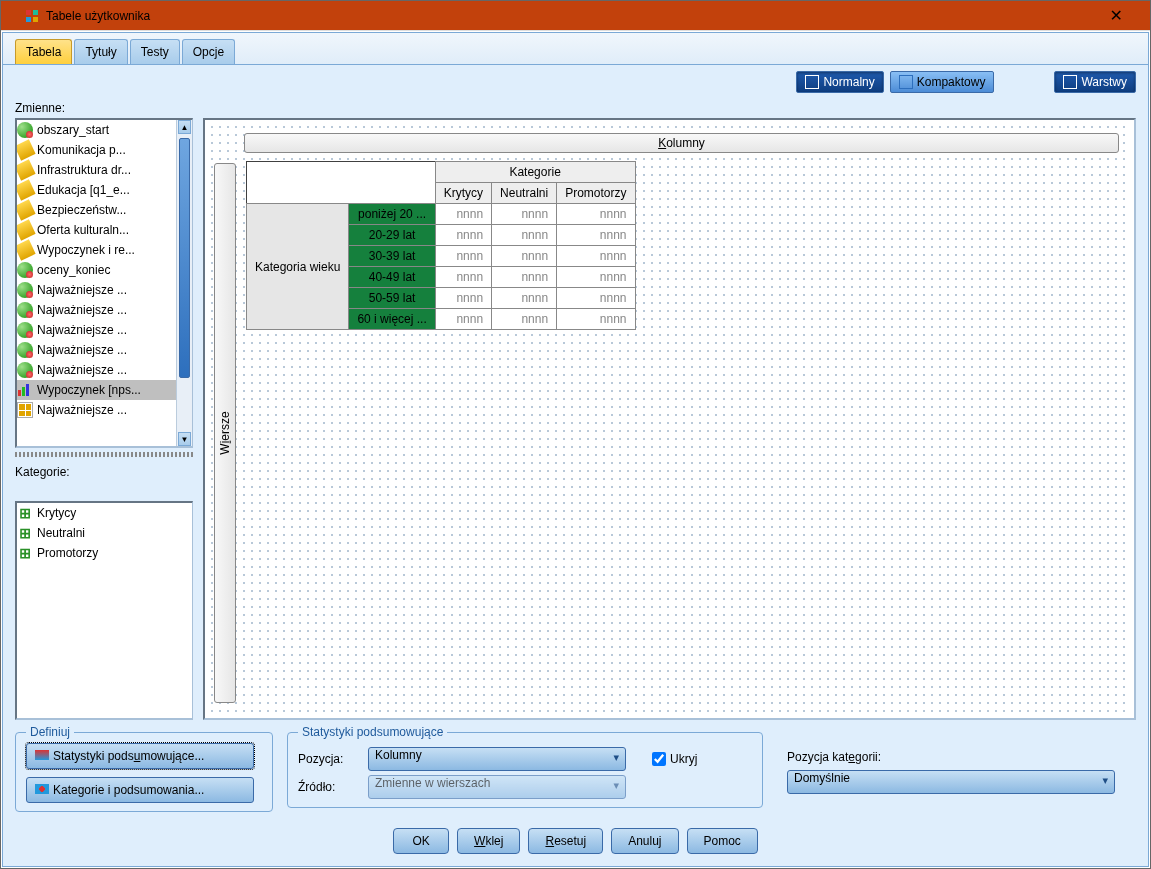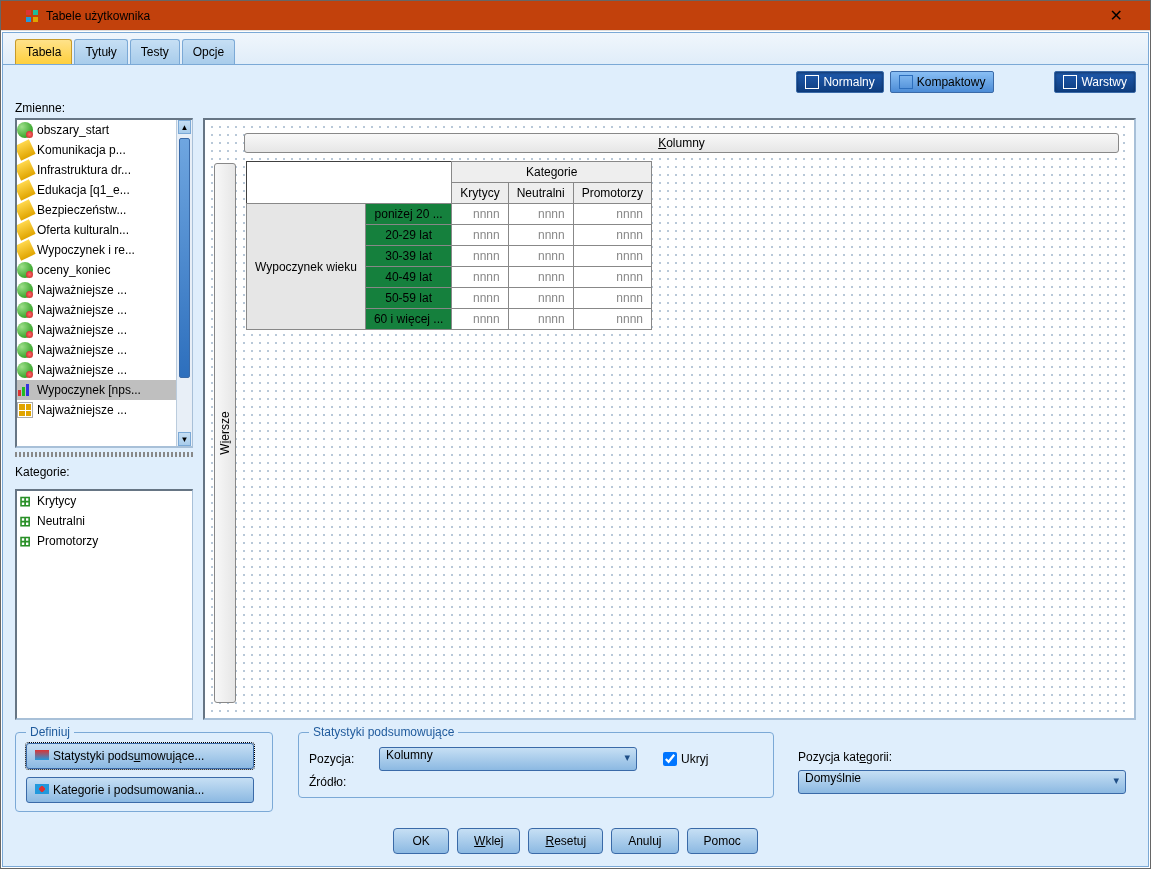--- a/index.html
+++ b/index.html
@@ -42,21 +42,21 @@
 .icon-nominal::after{content:'';position:absolute;width:7px;height:7px;border-radius:50%;background:radial-gradient(circle,#ff6b6b,#c02020);right:0;bottom:0;}
 .icon-scale{background:linear-gradient(#ffd84d,#e0a400);transform:rotate(-25deg);}
 .icon-ordinal{position:relative;background:transparent;}
 .icon-ordinal::before{content:'';position:absolute;left:1px;bottom:2px;width:3px;height:6px;background:#d33;}
 .icon-ordinal::after{content:'';position:absolute;left:5px;bottom:2px;width:3px;height:9px;background:#2b2;margin-left:0;}
 .icon-ordinal .b3{position:absolute;left:9px;bottom:2px;width:3px;height:12px;background:#33d;}
 .icon-set{display:grid;grid-template-columns:1fr 1fr;grid-template-rows:1fr 1fr;gap:1px;padding:1px;border:1px solid #aaa;background:#fff;}
 .icon-set span{background:#e0a400;}
 .icon-plus{display:flex;align-items:center;justify-content:center;color:#2a9028;font-weight:bold;font-size:14px;}
 .listbox-grip{height:5px;background:repeating-linear-gradient(90deg,#888 0 2px,transparent 2px 4px);margin-top:0;text-align:center;cursor:ns-resize;}
-.katlabel{font-size:12px;margin-top:4px;margin-bottom:6px;}
+.katlabel{font-size:12px;margin-top:4px;margin-bottom:18px;}
 .sb-track{position:absolute;right:0;top:0;bottom:0;width:16px;background:#e8eff7;border-left:1px solid #bcd;}
 .sb-thumb{position:absolute;left:2px;right:2px;top:18px;height:240px;background:linear-gradient(#6fa6e0,#2d6fbd);border:1px solid #3a6aa8;border-radius:2px;}
 .sb-btn{position:absolute;left:1px;right:1px;height:14px;background:linear-gradient(#c6dff4,#a8cceb);border:1px solid #7ba9d6;display:flex;align-items:center;justify-content:center;font-size:8px;}
 .sb-btn.up{top:0;}
 .sb-btn.down{bottom:0;}
 
 .canvas { flex: 1; border: 2px inset #a8c0d8; background: #fff; position: relative; overflow:hidden;}
 .canvas-inner { position:absolute; inset:3px; background-image: radial-gradient(#b8c8d8 1px, transparent 1px); background-size: 8px 8px; }
 .kol-bar { position:absolute; top:10px; left:36px; right:12px; height:20px; border:1px solid #888; background:linear-gradient(#f8f8f8,#e6e6e6); display:flex; align-items:center; justify-content:center; font-size:12px; border-radius:3px; }
 .wier-bar { position:absolute; top:40px; left:6px; bottom:12px; width:22px; border:1px solid #888; background:linear-gradient(90deg,#f8f8f8,#e6e6e6); display:flex; align-items:center; justify-content:center; border-radius:3px;}
@@ -247,21 +247,21 @@
                   <tr>
                     <td class="rowhdr" rowspan="2" colspan="2" style="background:#fff;border-top:1px solid #404040;border-left:1px solid #404040;"></td>
                     <th class="hdr" colspan="3">Kategorie</th>
                   </tr>
                   <tr>
                     <th class="hdr">Krytycy</th>
                     <th class="hdr">Neutralni</th>
                     <th class="hdr">Promotorzy</th>
                   </tr>
                   <tr>
-                    <th class="rowhdr" rowspan="6" style="width:86px;vertical-align:middle;">Wypoczynek wieku</th>
+                    <th class="rowhdr" rowspan="6" style="width:86px;vertical-align:middle;">Kategoria wieku</th>
                     <th class="subrow">poniżej 20 ...</th>
                     <td class="val">nnnn</td>
                     <td class="val">nnnn</td>
                     <td class="val">nnnn</td>
                   </tr>
                   <tr>
                     <th class="subrow">20-29 lat</th>
                     <td class="val">nnnn</td>
                     <td class="val">nnnn</td>
                     <td class="val">nnnn</td>
@@ -296,32 +296,33 @@
         </div>
       </div>
 
       <div class="bottom-panels">
         <div class="fieldset" style="width:258px;">
           <div class="legend">Definiuj</div>
           <button class="btn focused"><span class="bi" style="background:linear-gradient(#d33,#29d);"></span><span>Statystyki pods<u>u</u>mowujące...</span></button>
           <button class="btn"><span class="bi" style="background:radial-gradient(circle,#d33 30%,#29d 35%);"></span><span>Kategorie i podsumowania...</span></button>
         </div>
 
-        <div class="fieldset fs-stats" style="width:476px;margin-left:11px;">
+        <div class="fieldset fs-stats" style="width:476px;">
           <div class="legend">Statystyki podsumowujące</div>
           <div class="row">
             <label>Pozycja:</label>
             <div class="combo">Kolumny</div>
             <label class="chk">
                 <input type="checkbox" checked="" style="">
                 <span>Ukry<u>j</u></span>
               </label>
           </div>
           <div class="row">
             <label>Źródło:</label>
+            <div class="combo disabled">Zmienne w wierszach</div>
           </div>
         </div>
 
         <div class="pozkat">
           <label>Pozycja kat<u>e</u>gorii:</label>
           <div class="combo">Domyślnie</div>
         </div>
       </div>
 
       <div class="dlg-buttons">

